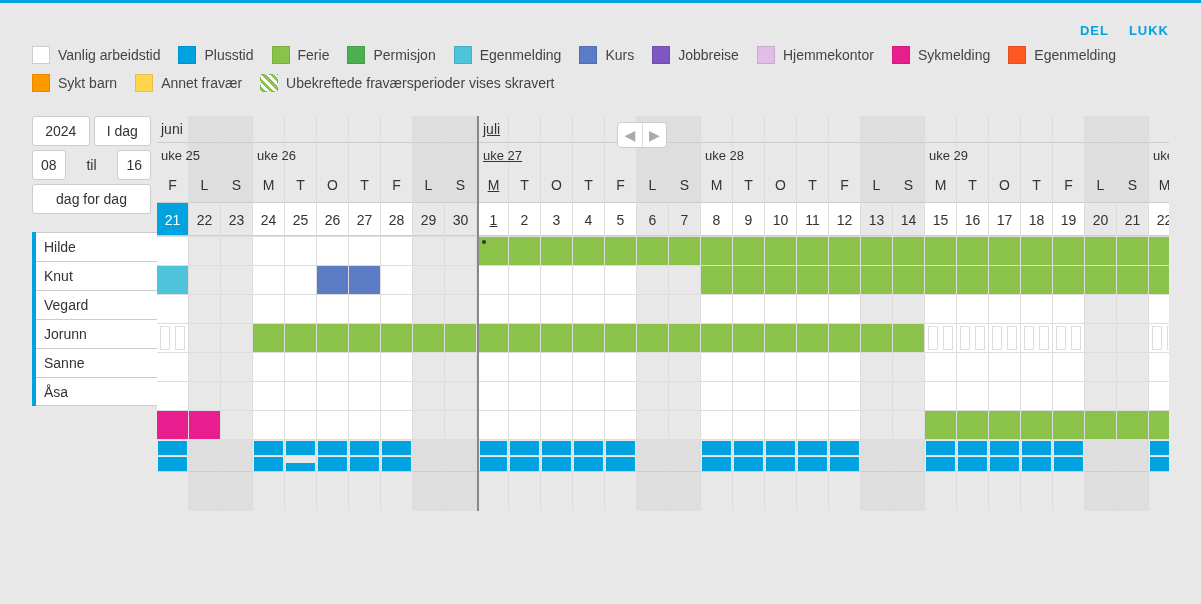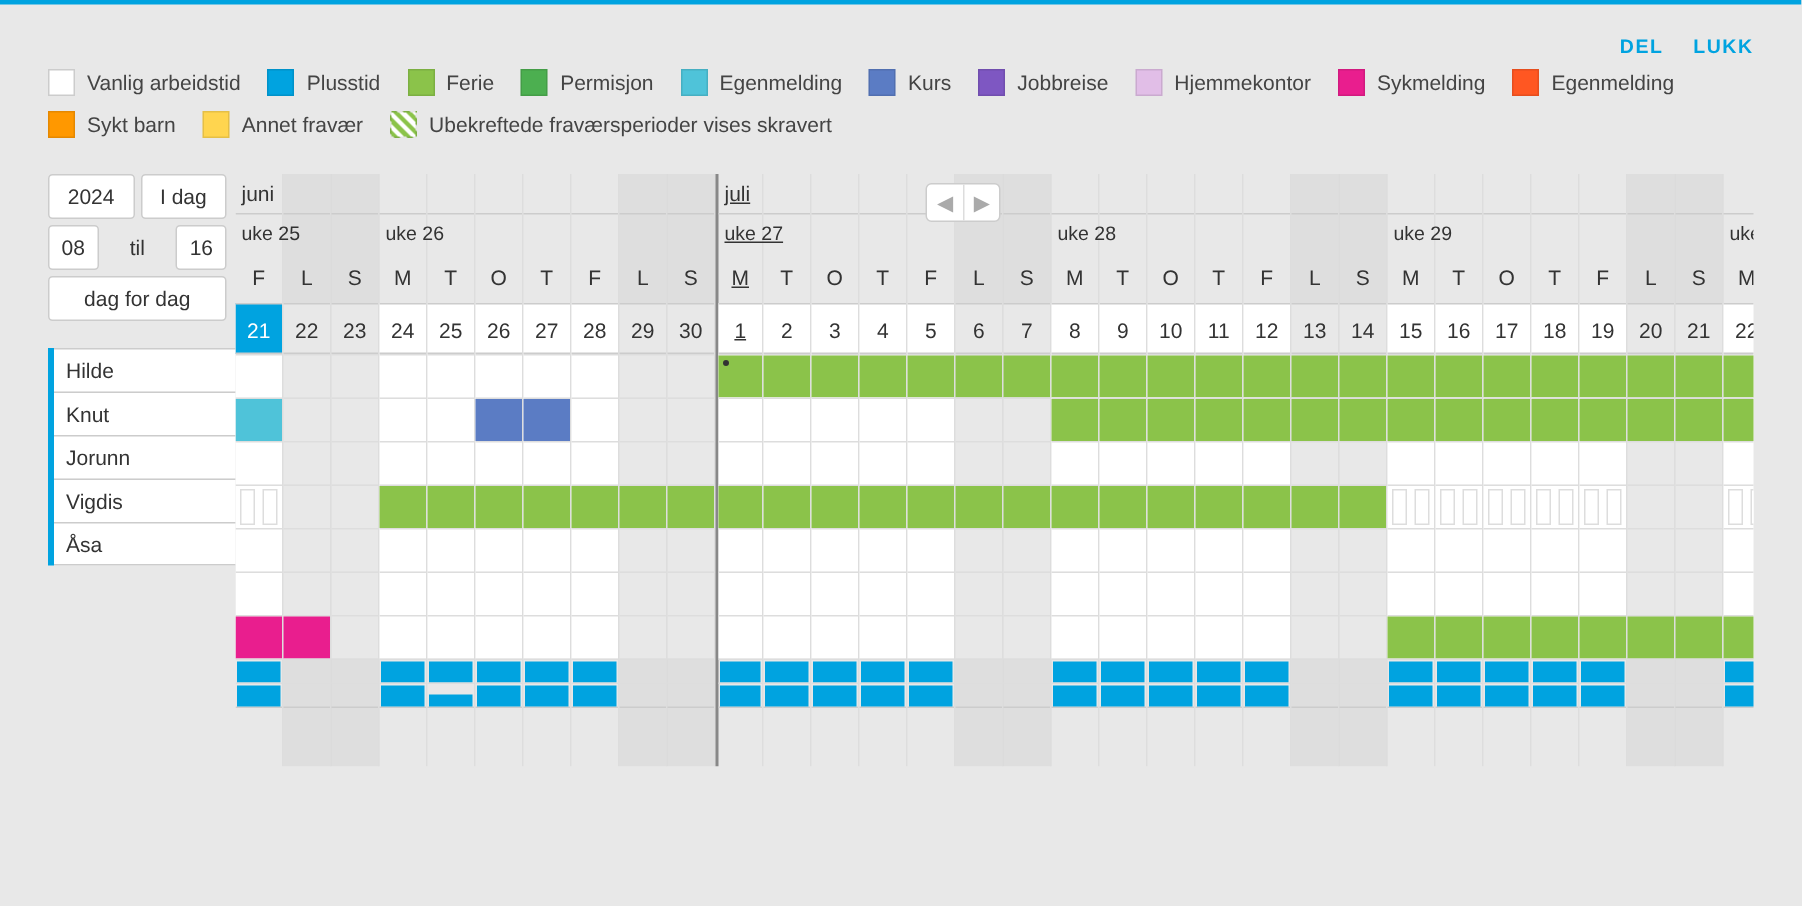--- a/index.html
+++ b/index.html
@@ -124,22 +124,23 @@
           <div class="cbtn small">16</div>
         </div>
         <div class="crow">
           <div class="cbtn">dag for dag</div>
         </div>
       </div>
       <div style="height:14px"></div>
       <div id="names" style="border-left:4px solid #00a3e0">
           <div class="name-row">Hilde</div>
           <div class="name-row">Knut</div>
+          <div class="name-row">Vegard</div>
           <div class="name-row">Jorunn</div>
-          <div class="name-row">Vigdis</div>
+          <div class="name-row">Sanne</div>
           <div class="name-row">Åsa</div>
         </div>
     </div>
 
     <div class="grid-wrap">
       <div class="nav-arrows">
         <div class="arrow">◀</div>
         <div class="arrow">▶</div>
       </div>
       <div class="grid" id="grid">

